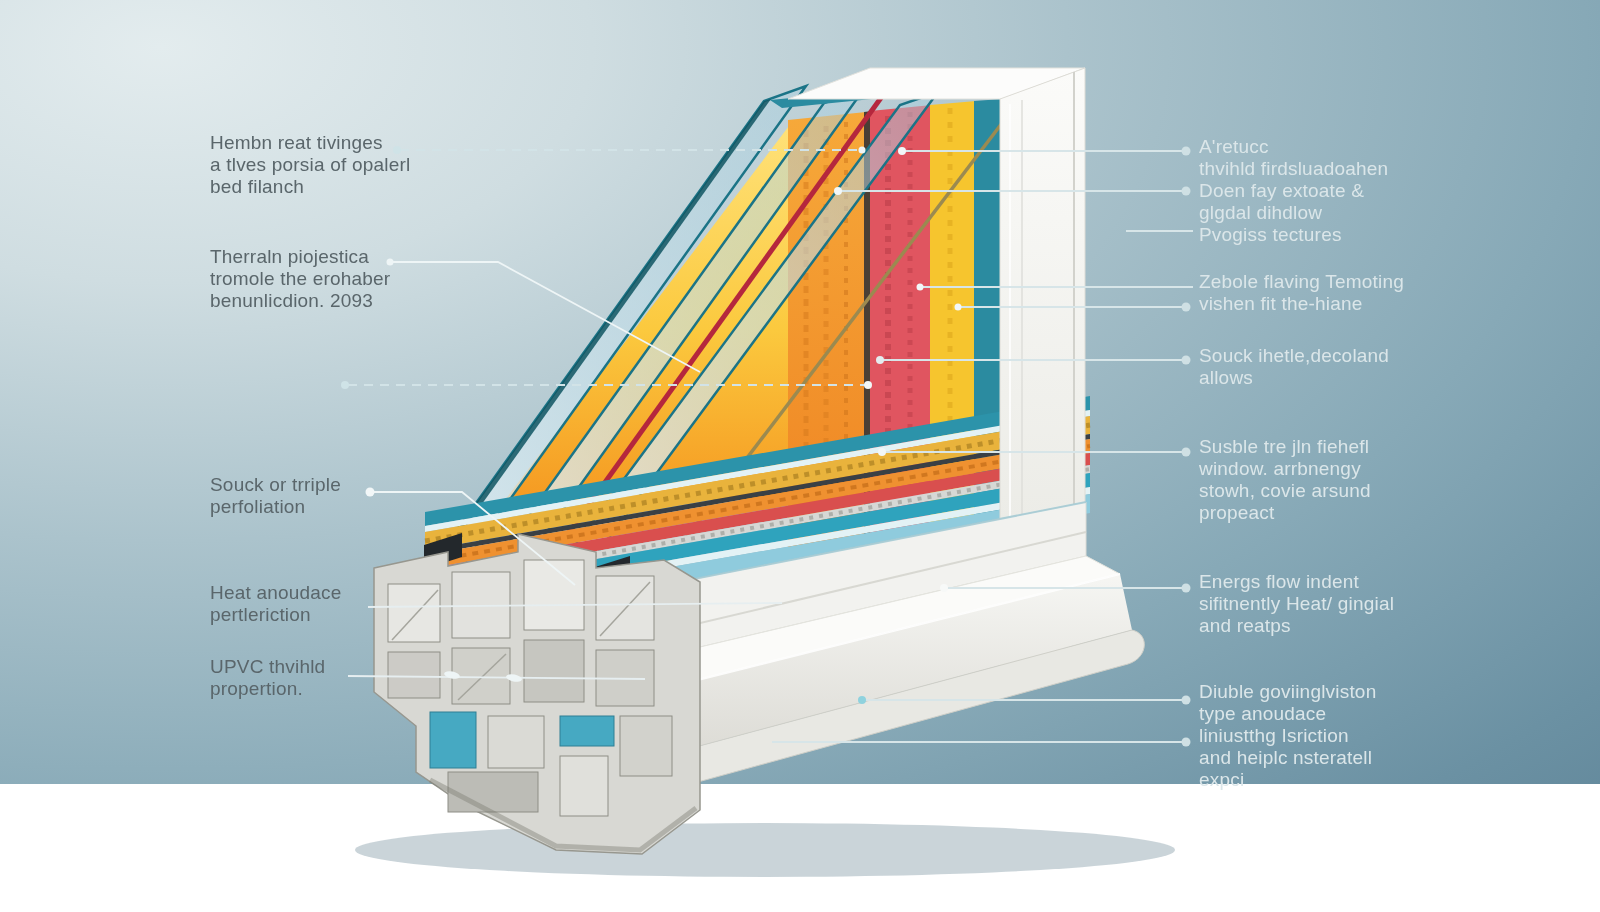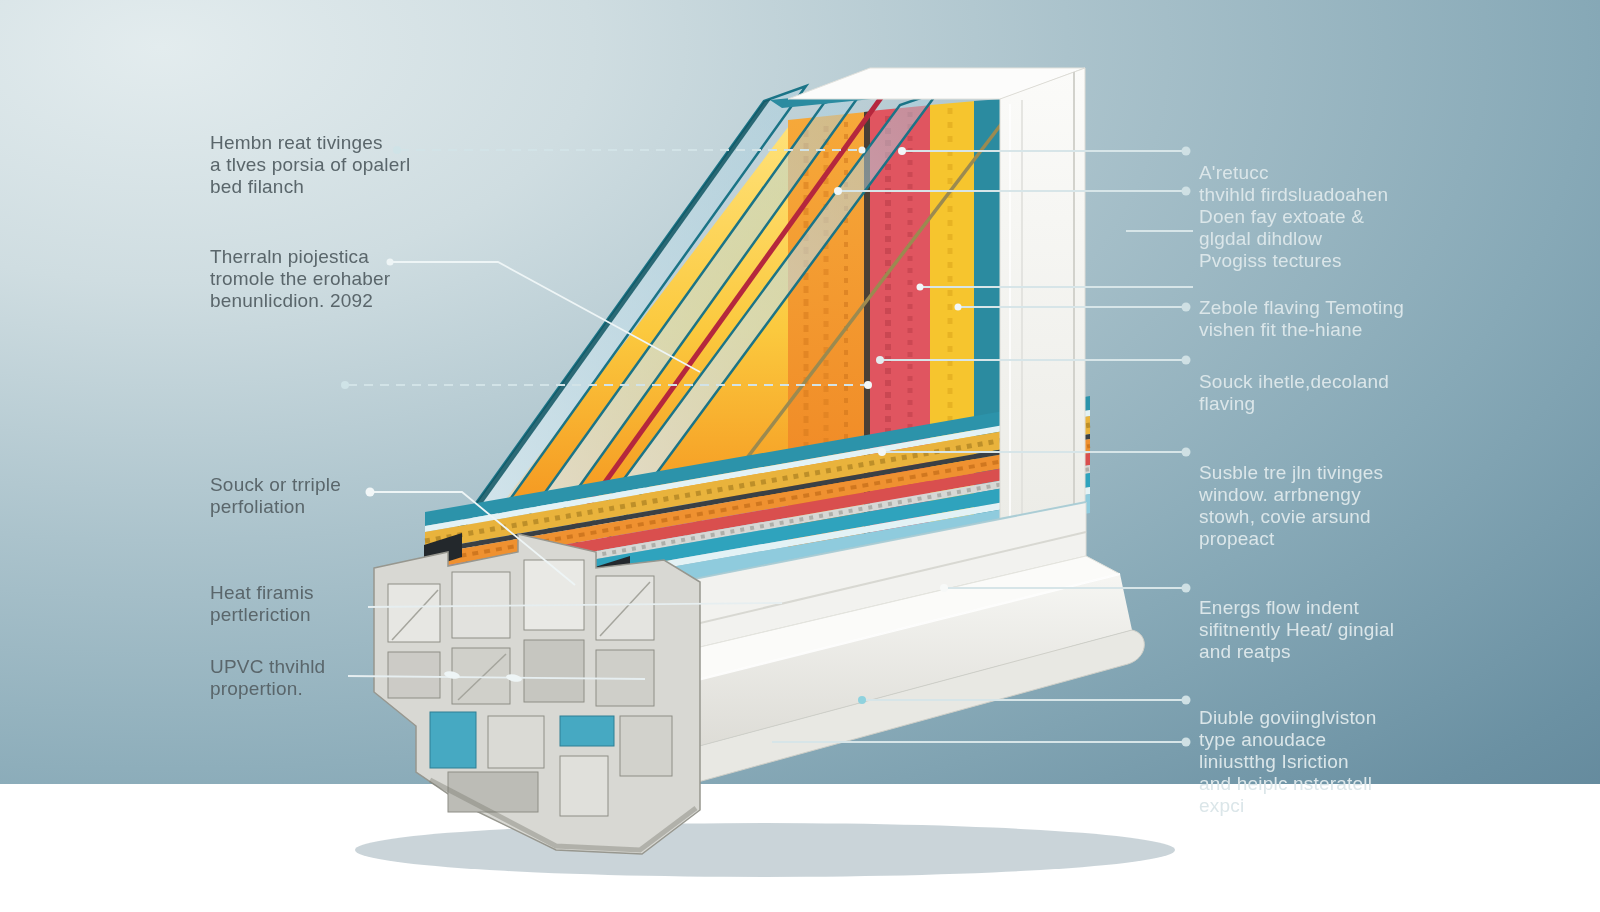--- a/index.html
+++ b/index.html
@@ -11,21 +11,21 @@
     position:relative;width:1600px;height:784px;
     background: radial-gradient(135% 150% at 10% 6%,
       #e3ecee 0%, #cfdde1 20%, #abc3cc 42%, #87a9b7 66%, #6b91a3 86%, #5d8296 100%);
   }
   svg.illustration{position:absolute;left:0;top:0;width:1600px;height:912px;}
   .callout{
     position:absolute;white-space:pre-line;
     font-size:19px;line-height:22px;letter-spacing:.2px;
   }
   .callout-left{color:#5a666b;}
-  .callout-right{color:#dbe6e9;margin-top:26px;}
+  .callout-right{color:#dbe6e9;}
 </style>
 </head>
 <body>
 
 <div class="stage">
 
   <svg class="illustration" viewBox="0 0 1600 912">
     <defs>
       <linearGradient id="sunGrad" x1="0" y1="0" x2="0" y2="1">
         <stop offset="0" stop-color="#ffe27a"></stop>
@@ -193,38 +193,38 @@
       <line x1="772" y1="742" x2="1186" y2="742"></line>
       <circle cx="1186" cy="742" r="4.5" fill="#cfe0e4" stroke="none"></circle>
     </g>
   </svg>
 
   <div class="callout callout-left" style="left:210px;top:132px">Hembn reat tivinges
 a tlves porsia of opalerl
 bed filanch</div>
   <div class="callout callout-left" style="left:210px;top:246px">Therraln piojestica
 tromole the erohaber
-benunlicdion. 2092</div>
+benunlicdion. 2093</div>
   <div class="callout callout-left" style="left:210px;top:474px">Souck or trriple
 perfoliation</div>
-  <div class="callout callout-left" style="left:210px;top:582px">Heat firamis
+  <div class="callout callout-left" style="left:210px;top:582px">Heat anoudace
 pertleriction</div>
   <div class="callout callout-left" style="left:210px;top:656px">UPVC thvihld
 propertion.</div>
 
   <div class="callout callout-right" style="left:1199px;top:136px">A'retucc
 thvihld firdsluadoahen
 Doen fay extoate &amp;
 glgdal dihdlow
 Pvogiss tectures</div>
   <div class="callout callout-right" style="left:1199px;top:271px">Zebole flaving Temoting
 vishen fit the-hiane</div>
   <div class="callout callout-right" style="left:1199px;top:345px">Souck ihetle,decoland
-flaving</div>
-  <div class="callout callout-right" style="left:1199px;top:436px">Susble tre jln tivinges
+allows</div>
+  <div class="callout callout-right" style="left:1199px;top:436px">Susble tre jln fiehefl
 window. arrbnengy
 stowh, covie arsund
 propeact</div>
   <div class="callout callout-right" style="left:1199px;top:571px">Energs flow indent
 sifitnently Heat/ gingial
 and reatps</div>
   <div class="callout callout-right" style="left:1199px;top:681px">Diuble goviinglviston
 type anoudace
 liniustthg Isriction
 and heiplc nsteratell

